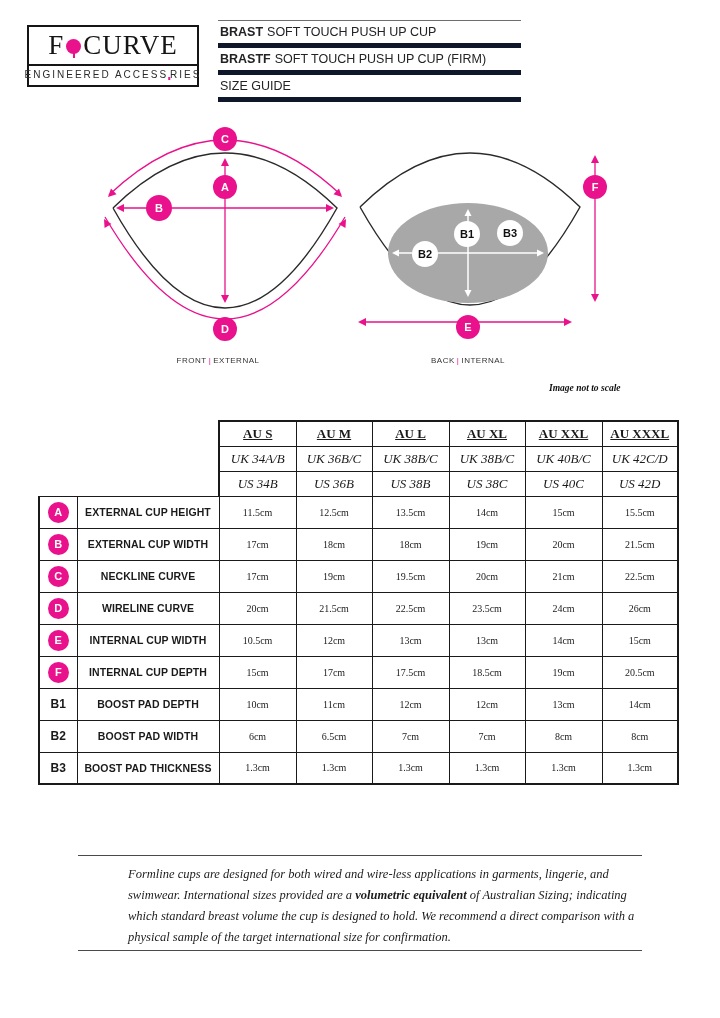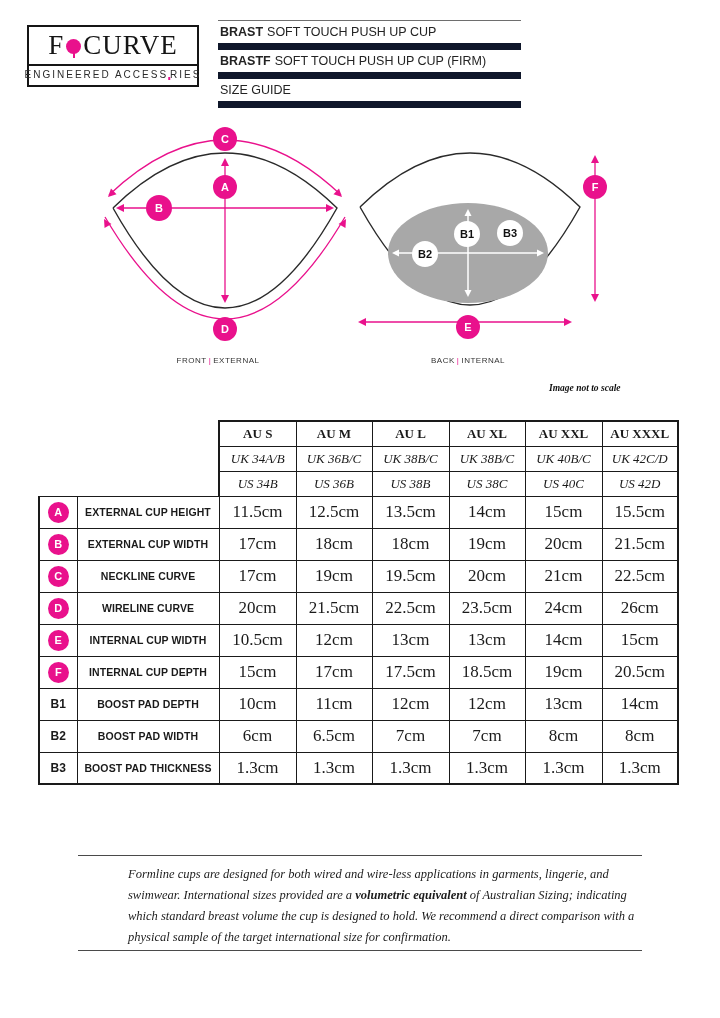--- a/index.html
+++ b/index.html
@@ -18,21 +18,21 @@
   .logo-divider{ border-top:2px solid #151515; }
   .logo-tagline{ height:17px; display:flex; align-items:center; justify-content:center;
                  font-size:10px; letter-spacing:2px; color:#2a2a2a; white-space:nowrap; }
   .tag-o{ display:inline-block; position:relative; width:7px; height:7px; border-radius:50%;
           background:var(--pink); margin:0 1px; }
   .tag-o::after{ content:""; position:absolute; left:50%; top:6px; transform:translateX(-50%);
                  width:1.5px; height:3px; background:var(--pink); }
 
   
   .titles{ position:absolute; left:218px; top:20px; width:303px; border-top:1px solid #6e6e6e; }
-  .title-row{ height:22px; line-height:22px; border-bottom:7px solid #0f172a;
+  .title-row{ height:22px; line-height:22px; border-bottom:5px solid #0f172a;
               font-size:12.5px; color:#232323; white-space:nowrap; padding-left:2px; }
   .title-code{ font-weight:bold; margin-right:4px; }
 
   
   .diag{ position:absolute; }
   .ink{ stroke:#2a2a2a; stroke-width:1.4; fill:none; }
   .pkline{ stroke:var(--pink); stroke-width:1.3; fill:none; }
   .pkfill{ fill:var(--pink); }
   .whline{ stroke:#fff; stroke-width:1.5; fill:none; }
   .whfill{ fill:#fff; }
@@ -46,23 +46,23 @@
             letter-spacing:0.5px; color:#333; white-space:nowrap; }
   .caption .sep{ color:var(--pink); padding:0 2px; }
   .scale-note{ position:absolute; left:549px; top:352px; width:92px;
                font:italic bold 9.5px "Liberation Serif",serif; color:#111;margin-top:31px; }
 
   
   #size-table{ position:absolute; left:38px; top:420px; border-collapse:collapse; table-layout:fixed; }
   #size-table td{ border:1px solid #1a1a1a; text-align:center; padding:0; overflow:hidden; }
   #size-table td.spacer{ border:none; }
   tr.hrow{ height:25px; } tr.brow{ height:32px; }
-  td.au{ font-family:"Liberation Serif",serif; font-weight:bold; font-size:13px; }
+  td.au{ font-family:"Liberation Serif",serif; font-weight:bold; font-size:13px;text-decoration:underline; }
   td.intl{ font-family:"Liberation Serif",serif; font-style:italic; font-size:13px; }
-  td.val{ font-family:"Liberation Serif",serif; font-size:17px; }
+  td.val{ font-family:"Liberation Serif",serif; font-size:10px; }
   td.labelcell{ text-align:left; padding-left:8px; font-weight:bold; font-size:10.5px;
                 font-family:"Liberation Sans",sans-serif; letter-spacing:0.1px; white-space:nowrap; }
   td.plainkey{ font-weight:bold; font-size:12px; font-family:"Liberation Sans",sans-serif; }
   .badge{ display:inline-flex; width:21px; height:21px; border-radius:50%; background:var(--pink);
           color:#fff; font-weight:bold; font-size:11px; align-items:center; justify-content:center; }
   .bl2{ border-left-width:2px !important; } .br2{ border-right-width:2px !important; }
   .bt2{ border-top-width:2px !important; } .bb2{ border-bottom-width:2px !important; }
 
   
   .rule{ position:absolute; left:78px; width:564px; height:1px; background:#4a4a4a; }

